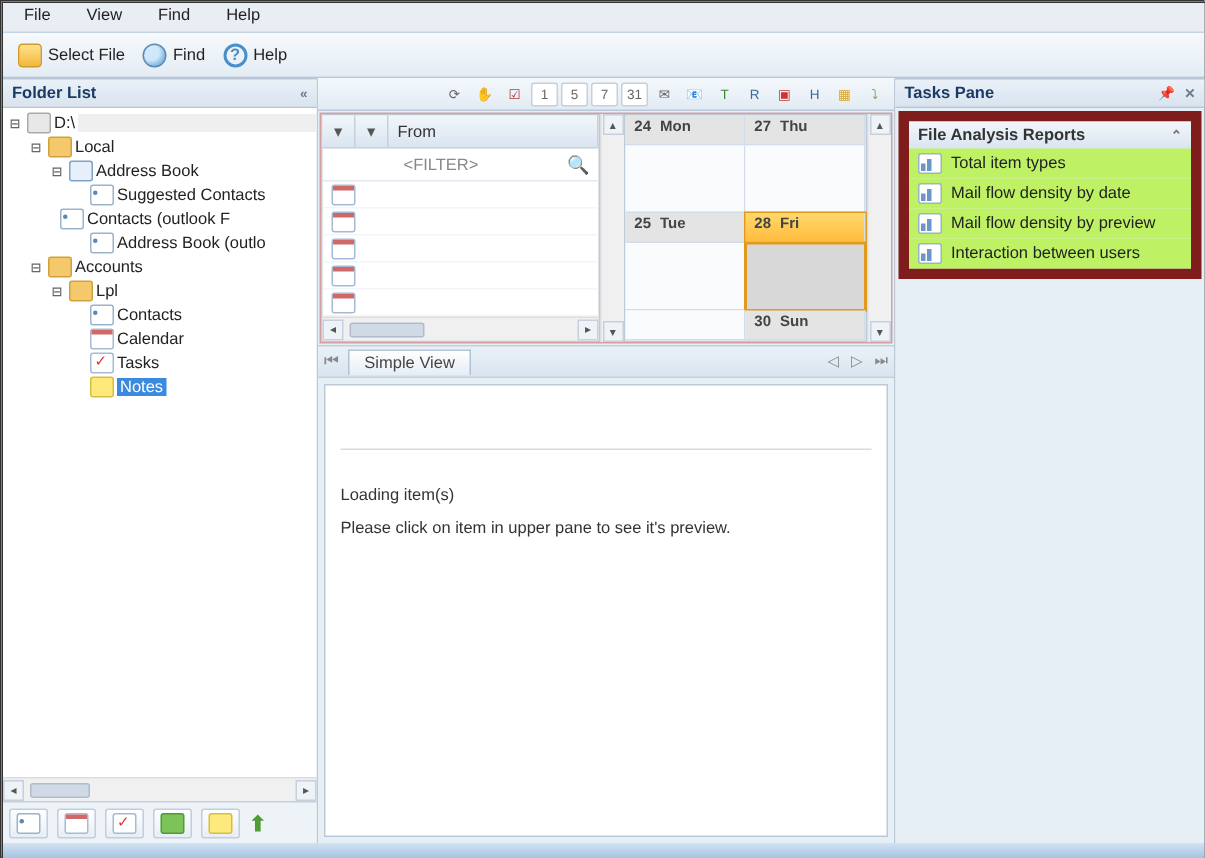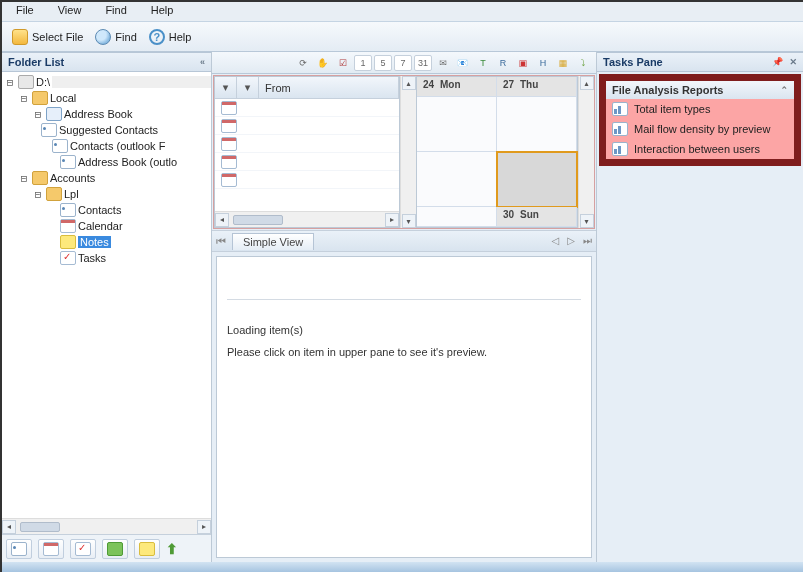--- a/index.html
+++ b/index.html
@@ -62,21 +62,21 @@
 .vscroll .arrow{width:14px;height:14px;border:1px solid #c5d0dc;background:#eef3f8;font-size:8px;display:flex;align-items:center;justify-content:center;color:#555}
 .vscroll .track{flex:1}
 .tabbar{height:22px;background:linear-gradient(#eaf1f8,#d9e4ef);display:flex;align-items:center;padding:0 4px;justify-content:space-between;border-top:1px solid #c5d0dc;border-bottom:1px solid #c5d0dc}
 .tab{background:linear-gradient(#fff,#e5edf5);border:1px solid #b5c4d5;border-bottom:none;padding:2px 10px;font-size:11px;color:#444}
 .tabnav{display:flex;gap:8px;color:#888;font-size:10px}
 .preview{flex:1;background:#fff;margin:4px;border:1px solid #bcc9d6;padding:18px 10px;color:#333;font-size:11px;overflow:hidden}
 .preview hr{border:none;border-top:1px solid #d4dbe3;margin:24px 0}
 .right-col{width:206px;background:#e6eef6;display:flex;flex-direction:column}
 .reports{margin:2px;border:7px solid #7f1d1d}
 .reports-h{background:linear-gradient(#f2f6fb,#dae5f0);padding:3px 6px;font-weight:bold;color:#333;display:flex;justify-content:space-between;align-items:center}
-.report-row{display:flex;align-items:center;gap:6px;padding:3px 6px;cursor:pointer;background:#fca5a5}
+.report-row{display:flex;align-items:center;gap:6px;padding:3px 6px;cursor:pointer;background:#bef264}
 .rico{width:16px;height:14px;border:1px solid #9bb3cc;background:#fff;border-radius:2px;position:relative}
 .rico::after{content:"";position:absolute;left:1px;bottom:1px;width:3px;height:5px;background:#6b96c6}
 .rico::before{content:"";position:absolute;left:5px;bottom:1px;width:3px;height:8px;background:#6b96c6}
 .statusbar{height:10px;background:linear-gradient(#d2e3f2,#a6c4e0)}
 </style>
 </head>
 <body>
 
 <div class="menubar">
   <span>File</span>
@@ -119,25 +119,25 @@
       <div class="tree-row" style="padding-left:16px">
           <span class="twisty">⊟</span>
           <span class="tree-ico folder-icon"></span>
           <span>Local</span>
         </div>
       <div class="tree-row" style="padding-left:30px">
           <span class="twisty">⊟</span>
           <span class="tree-ico book-icon"></span>
           <span>Address Book</span>
         </div>
-      <div class="tree-row" style="padding-left:37px">
+      <div class="tree-row" style="padding-left:56px">
           <span class="tree-ico card-icon"></span>
           <span>Suggested Contacts</span>
         </div>
-      <div class="tree-row" style="padding-left:48px">
+      <div class="tree-row" style="padding-left:36px">
           <span class="tree-ico card-icon"></span>
           <span>Contacts (outlook F</span>
         </div>
       <div class="tree-row" style="padding-left:56px">
           <span class="tree-ico card-icon"></span>
           <span>Address Book (outlo</span>
         </div>
       <div class="tree-row" style="padding-left:16px">
           <span class="twisty">⊟</span>
           <span class="tree-ico folder-icon"></span>
@@ -150,26 +150,26 @@
         </div>
       <div class="tree-row" style="padding-left:56px">
           <span class="tree-ico card-icon"></span>
           <span>Contacts</span>
         </div>
       <div class="tree-row" style="padding-left:56px">
           <span class="tree-ico cal-icon"></span>
           <span>Calendar</span>
         </div>
       <div class="tree-row" style="padding-left:56px">
+          <span class="tree-ico task-icon"></span>
+          <span>Tasks</span>
+        </div>
+      <div class="tree-row" style="padding-left:56px">
           <span class="tree-ico note-icon"></span>
           <span class="selected-node">Notes</span>
-        </div>
-      <div class="tree-row" style="padding-left:56px">
-          <span class="tree-ico task-icon"></span>
-          <span>Tasks</span>
         </div>
     </div>
     <div class="hscroll">
       <div class="arrow">◂</div>
       <div class="thumb"></div>
       <div style="flex:1"></div>
       <div class="arrow">▸</div>
     </div>
     <div class="left-bottom">
       <div class="sq">
@@ -212,20 +212,27 @@
     </div>
     <div class="mid-top">
       <div class="listpane">
         <div class="listhead">
           <div class="lhcell drop">▾</div>
           <div class="lhcell drop">▾</div>
           <div class="lhcell from">
               <span>From</span>
             </div>
         </div>
+        <div class="filterrow">
+          <div class="pad"></div>
+          <div class="fcell">
+              <span>&lt;FILTER&gt;</span>
+              <span style="color:#4a90c8;font-size:12px">🔍</span>
+            </div>
+        </div>
         <div class="listbody">
           <div class="listrow">
               <span class="ricon">
                 <span class="tree-ico cal-icon"></span>
               </span>
             </div>
           <div class="listrow">
               <span class="ricon">
                 <span class="tree-ico cal-icon"></span>
               </span>
@@ -265,20 +272,30 @@
               <span>Mon</span>
             </div>
             <div class="ccell">
               <span class="day">27</span>
               <span>Thu</span>
             </div>
           </div>
         <div class="calrowb">
             <div class="ccell bodycell"></div>
             <div class="ccell bodycell"></div>
+          </div>
+        <div class="calrowh">
+            <div class="ccell">
+              <span class="day">25</span>
+              <span>Tue</span>
+            </div>
+            <div class="ccell highlight">
+              <span class="day">28</span>
+              <span>Fri</span>
+            </div>
           </div>
         <div class="calrowb">
             <div class="ccell bodycell"></div>
             <div class="ccell bodycell selbody"></div>
           </div>
         <div class="calrowh">
             <div class="ccell" style="background:#fafbfd"></div>
             <div class="ccell">
               <span class="day">30</span>
               <span>Sun</span>
@@ -324,20 +341,24 @@
       <div class="reports-h">
           <span>File Analysis Reports</span>
           <span style="font-size:9px;color:#777">⌃</span>
         </div>
       <div class="report-row">
           <span class="rico"></span>
           <span>Total item types</span>
         </div>
       <div class="report-row">
           <span class="rico"></span>
+          <span>Mail flow density by date</span>
+        </div>
+      <div class="report-row">
+          <span class="rico"></span>
           <span>Mail flow density by preview</span>
         </div>
       <div class="report-row">
           <span class="rico"></span>
           <span>Interaction between users</span>
         </div>
     </div>
   </div>
 </div>
 

